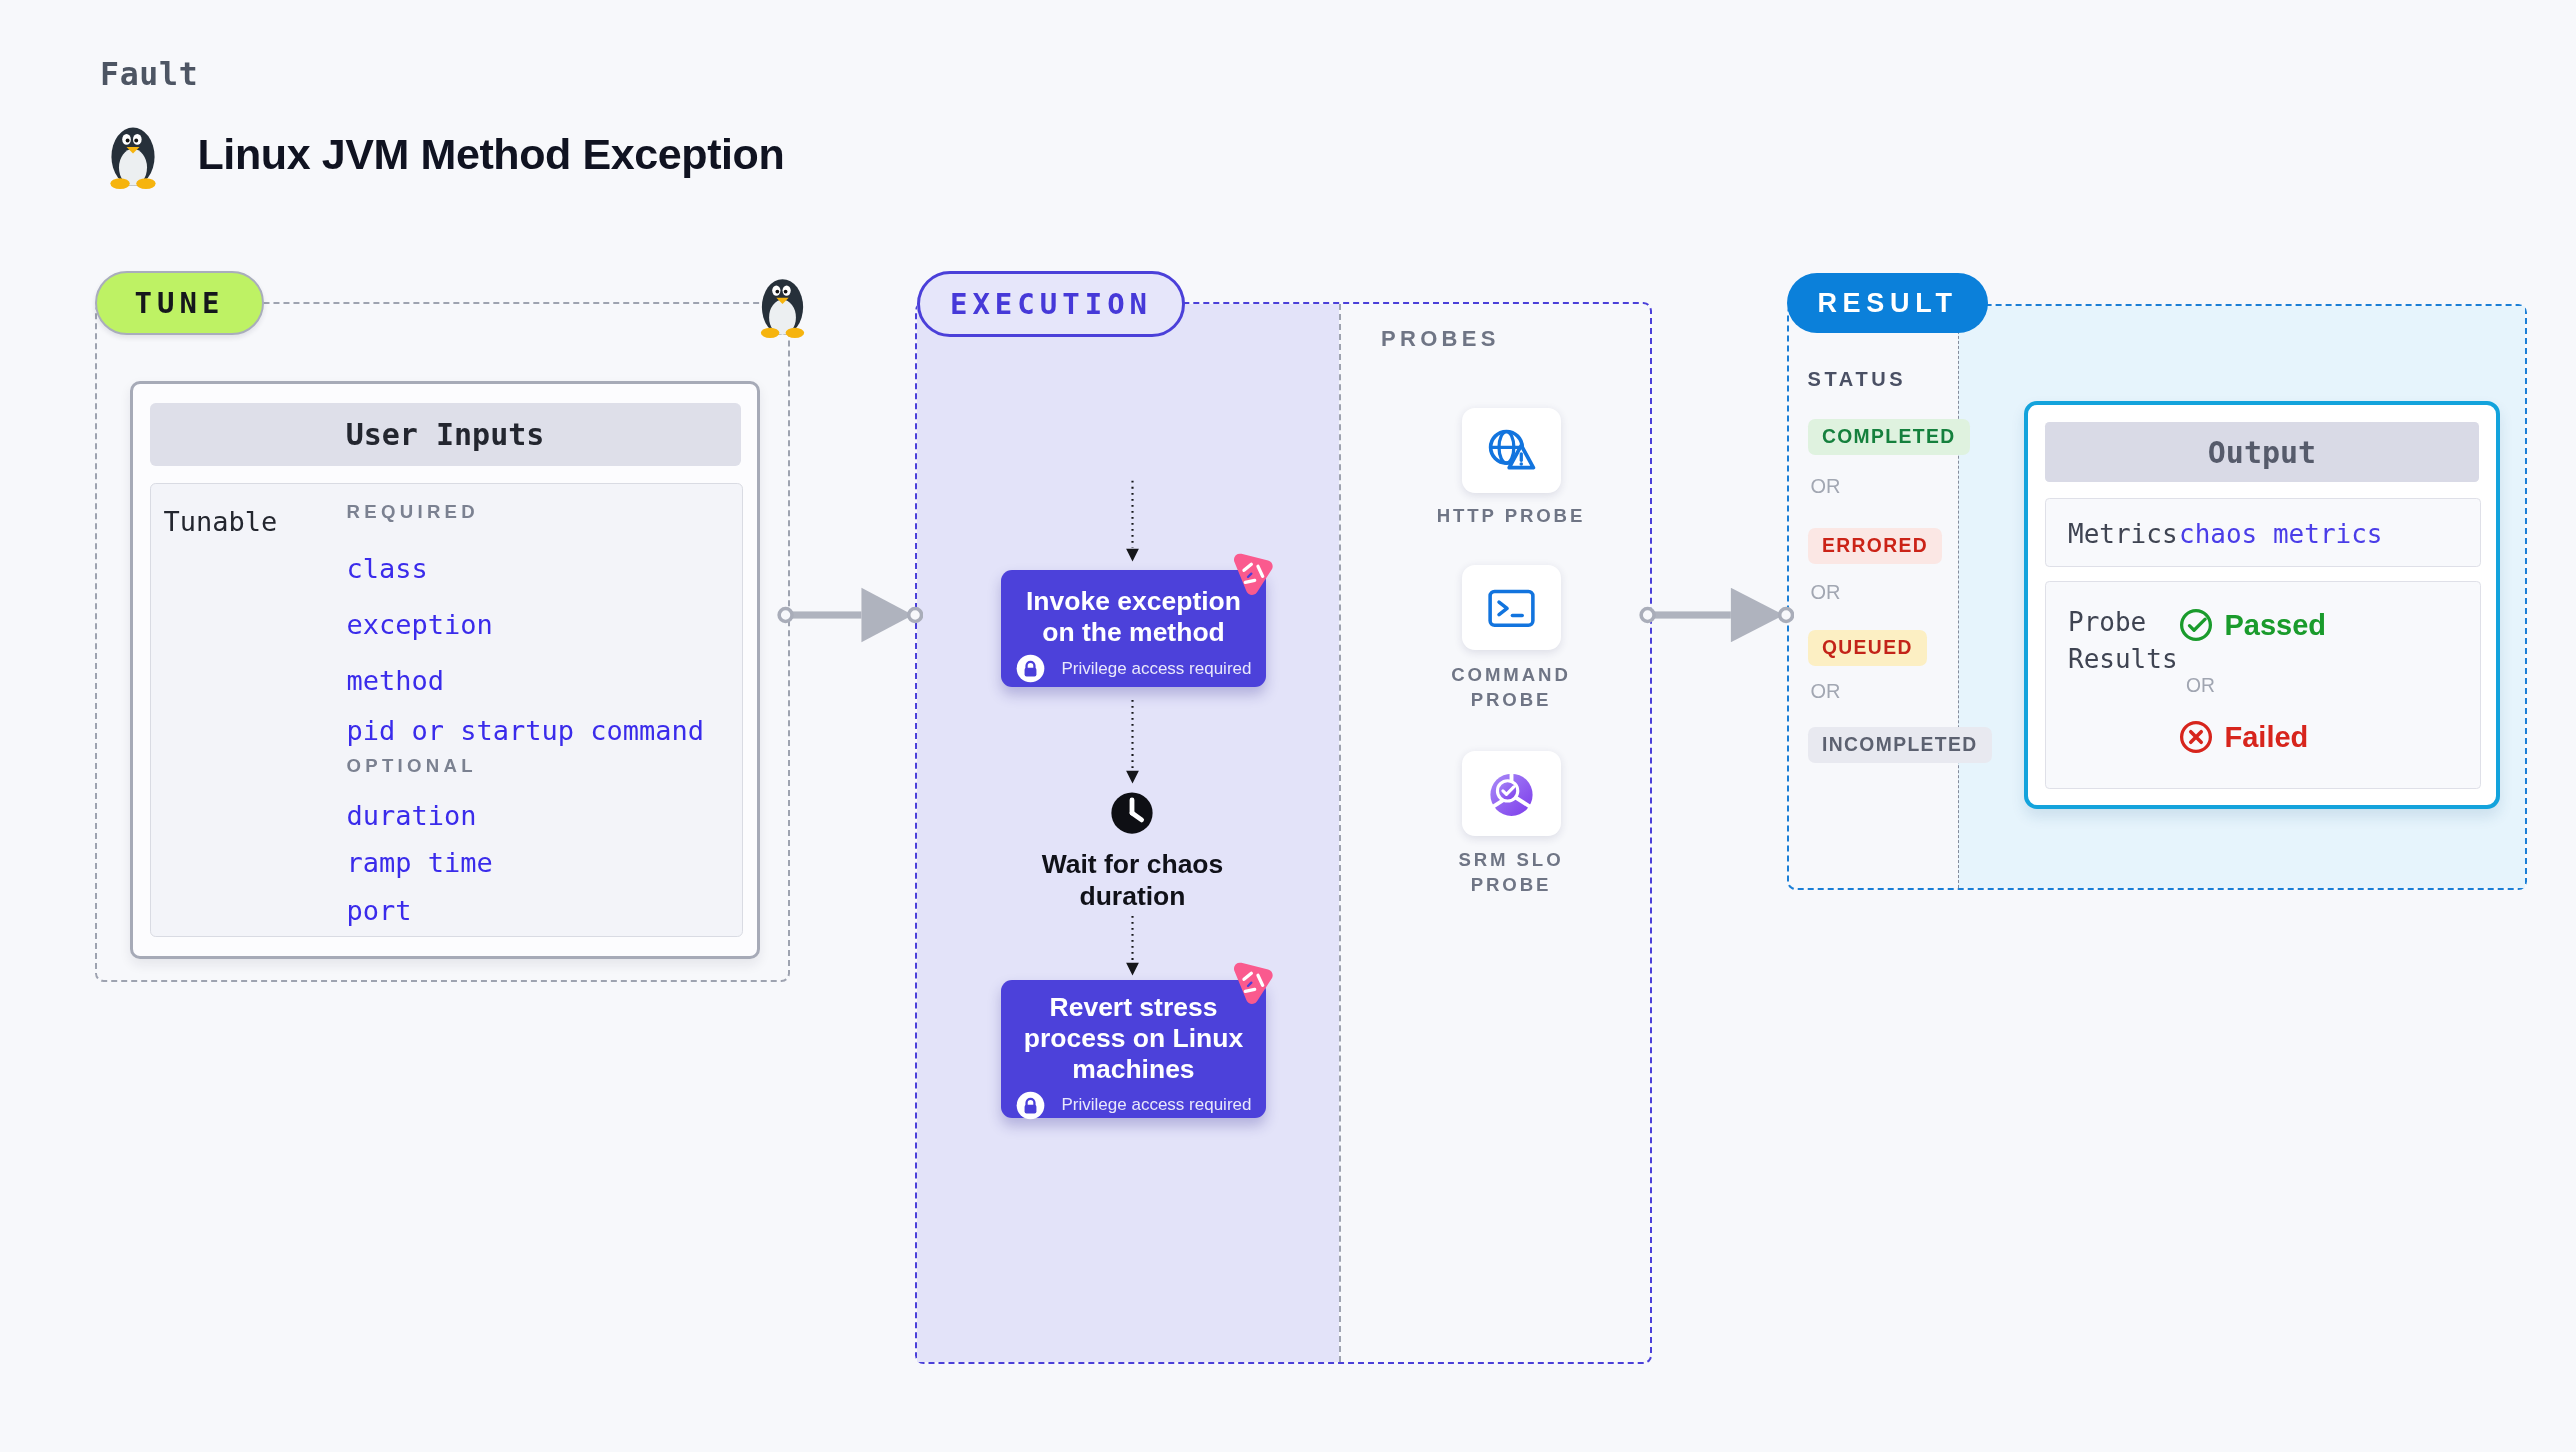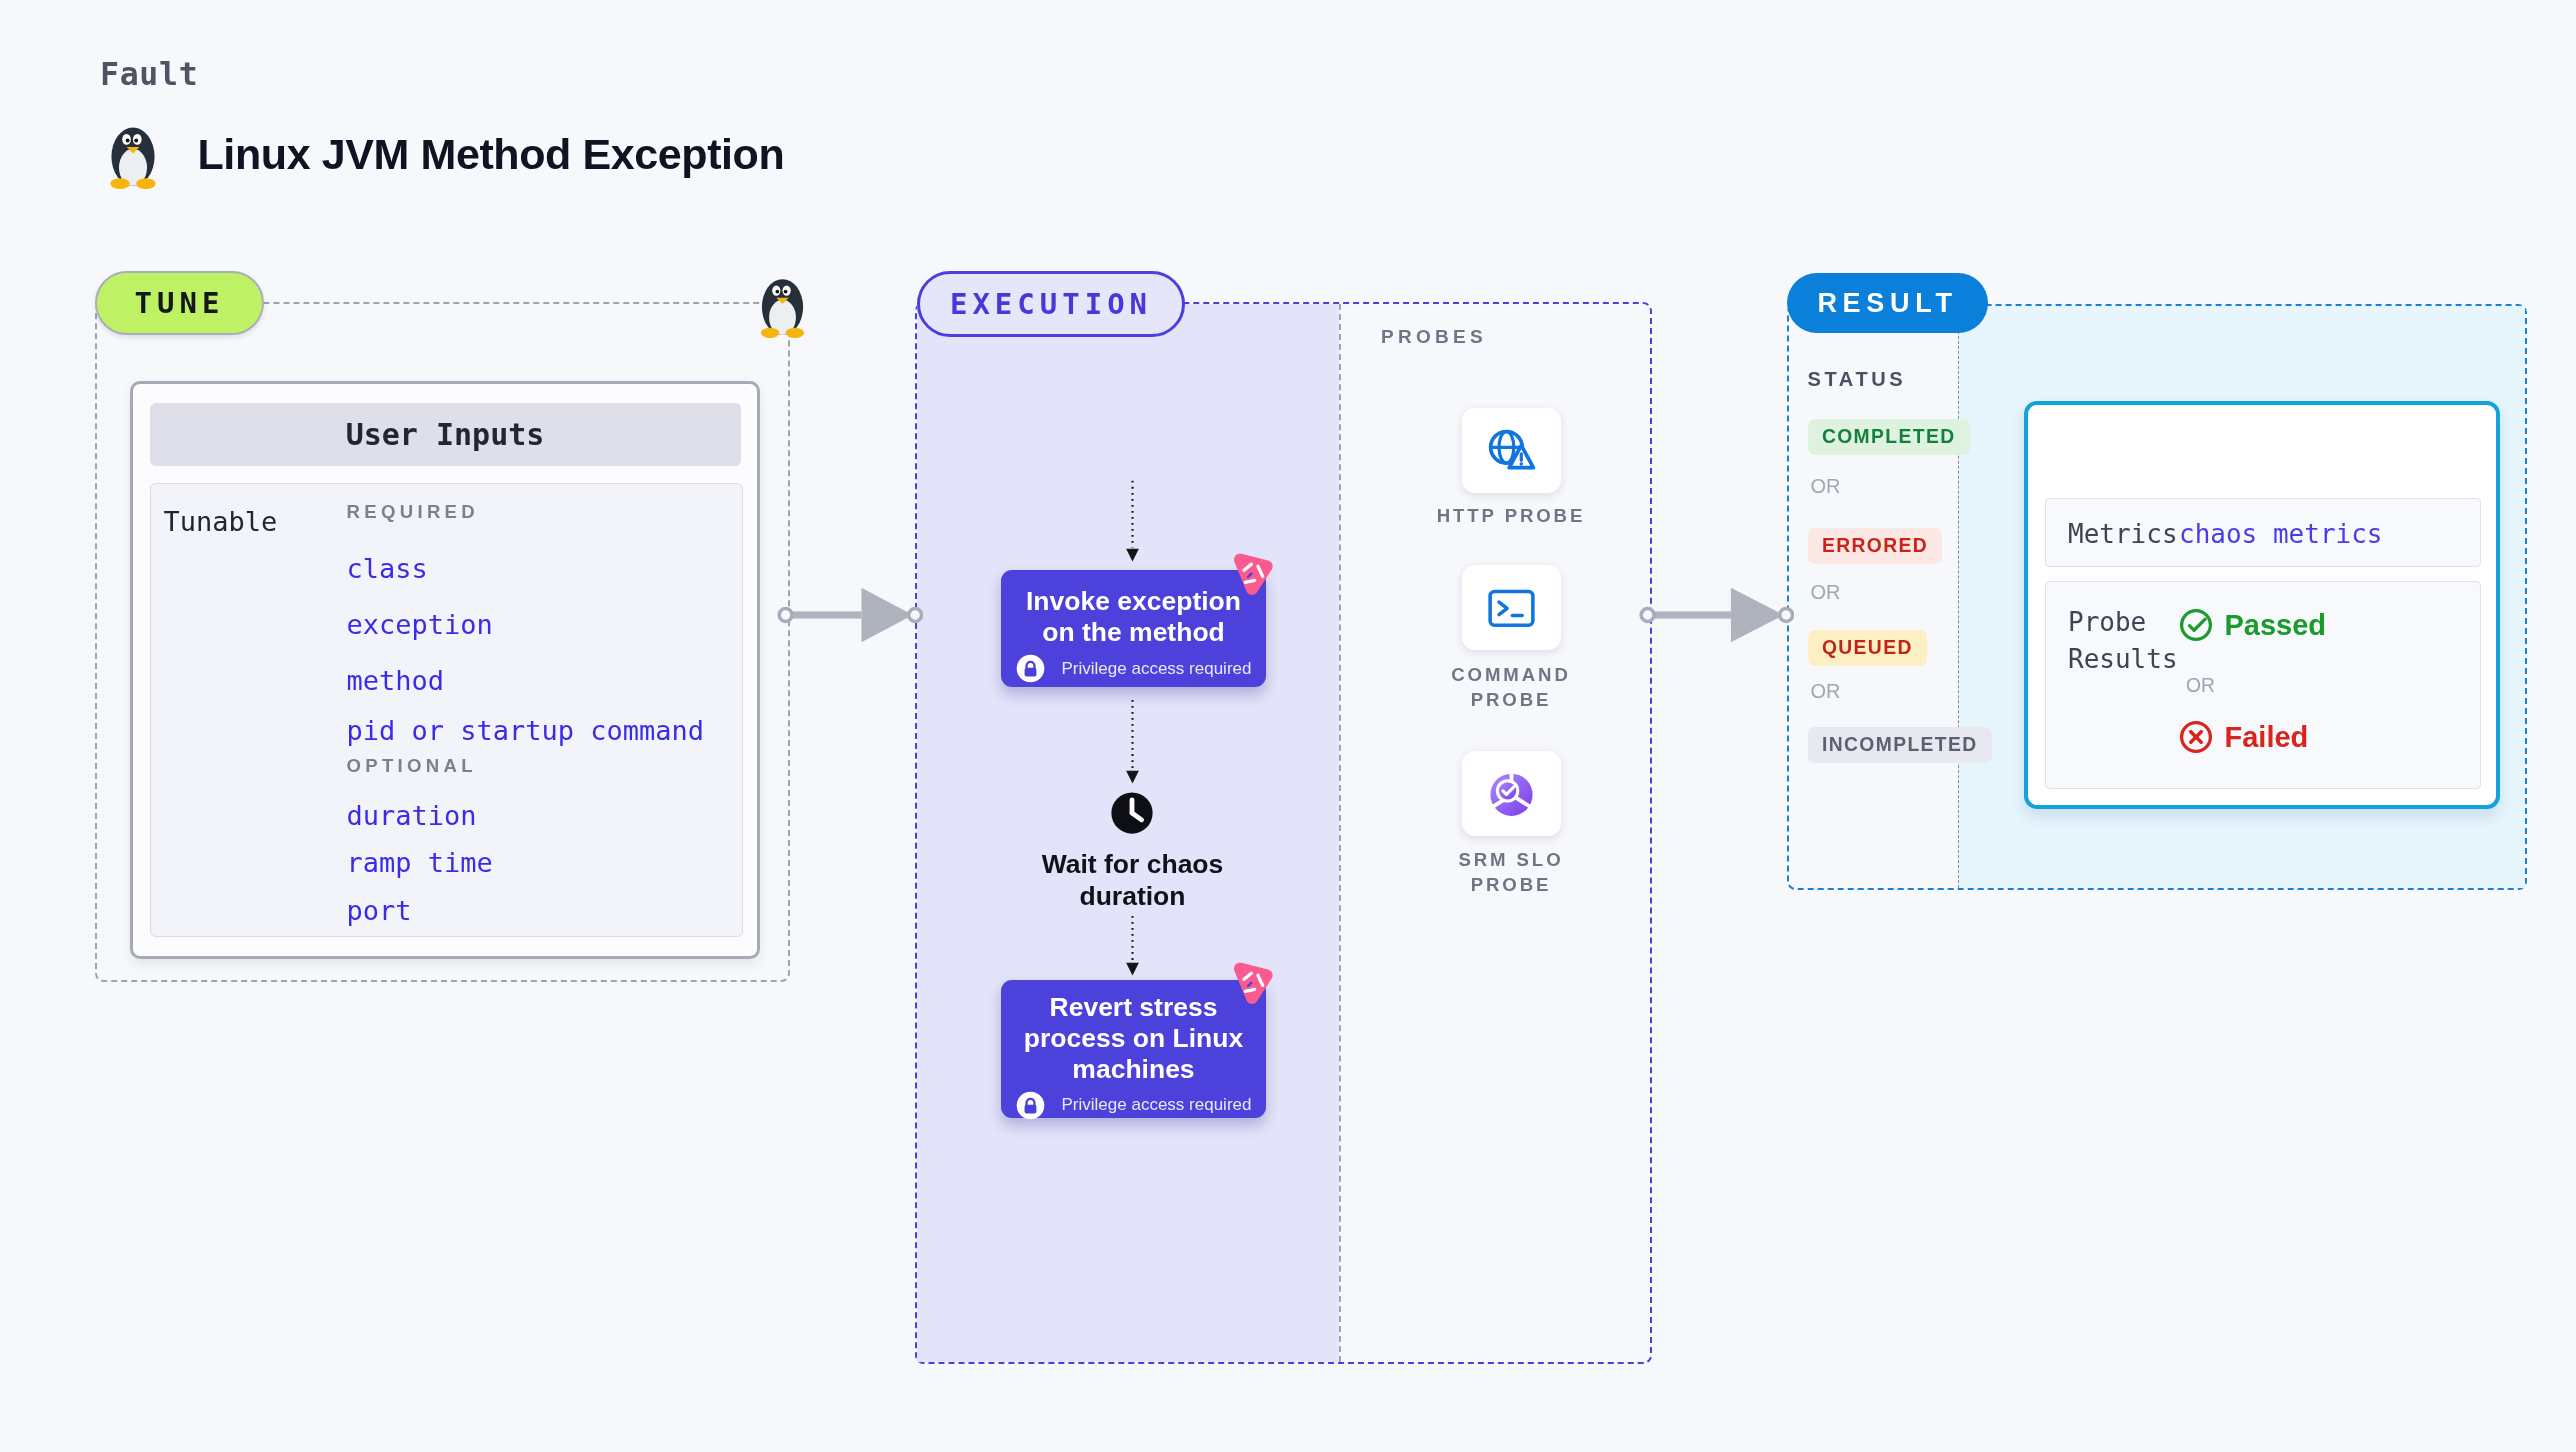--- a/index.html
+++ b/index.html
@@ -45,21 +45,21 @@
   .exec-fill{position:absolute;left:0;top:0;width:422px;height:100%;background:#E3E3F9;}
   .probes-divider{position:absolute;left:422px;top:0;height:100%;width:0;border-left:2.1px dashed #9EA3B0;}
   .step-text{position:absolute;text-align:center;font-weight:700;color:#101119;font-size:26.5px;line-height:1.22;}
   .chaos-btn{position:absolute;width:265px;background:#4C41DA;border-radius:11px;color:#fff;text-align:center;
     box-shadow:0 7.2px 13px rgba(40,30,140,.25);z-index:3;}
   .chaos-btn .btn-label{font-size:26.5px;font-weight:700;line-height:1.18;padding:15.8px 18.6px 5.7px;}
   .lock-row{display:flex;align-items:center;justify-content:center;gap:17px;padding-bottom:15.8px;}
   .lock-note{font-size:17px;color:#E9E8FB;}
   .pink-badge{position:absolute;width:60px;height:60px;z-index:5;}
   .probes-label,.probe-name{position:absolute;font-weight:600;color:#6F7585;letter-spacing:4.3px;}
-  .probes-label{left:464px;top:21.5px;font-size:19px;}
+  .probes-label{left:464px;top:21.5px;font-size:22px;}
   .probe-card{position:absolute;left:545px;width:99px;height:85px;background:#fff;border-radius:13px;
     box-shadow:0 2.9px 8.6px rgba(40,40,90,.12);display:flex;align-items:center;justify-content:center;}
   .probe-name{left:501px;width:186px;text-align:center;font-size:18.6px;letter-spacing:2.9px;line-height:1.35;}
 
   
   .result-box{left:1787px;top:304px;width:736px;height:582px;border:2.9px dashed #1B7FD6;border-radius:8.6px;}
   .result-fill{position:absolute;left:169px;top:0;right:0;height:100%;background:#E6F4FC;}
   .status-divider{position:absolute;left:169px;top:0;height:100%;width:0;border-left:1.4px dashed #858B9B;}
   .status-label{position:absolute;left:18.6px;top:62px;font-size:20px;font-weight:700;letter-spacing:3.6px;color:#4A5064;}
   .badge{position:absolute;left:18.6px;height:36px;display:inline-flex;align-items:center;padding:0 14.3px;
@@ -268,20 +268,21 @@
   <span class="badge badge-errored" style="top:222px;">ERRORED</span>
   <span class="or-label" style="top:275px;">OR</span>
   <span class="badge badge-queued" style="top:324px;">QUEUED</span>
   <span class="or-label" style="top:374px;">OR</span>
   <span class="badge badge-incompleted" style="top:421px;">INCOMPLETED</span>
 </div>
 
 <div class="abs pill pill-result">RESULT</div>
 
 <div class="abs output-box">
+  <div class="output-header mono">Output</div>
 
   <div class="output-row row-metrics">
     <span class="row-label mono" style="top:17px;">Metrics</span>
     <a class="metrics-value mono">chaos metrics</a>
   </div>
 
   <div class="output-row row-probe">
     <span class="row-label mono" style="top:21.5px;width:115px;">Probe Results</span>
     <div class="pr-item pr-passed" style="top:26px;">
       <svg width="34" height="34" viewBox="0 0 52 52">

